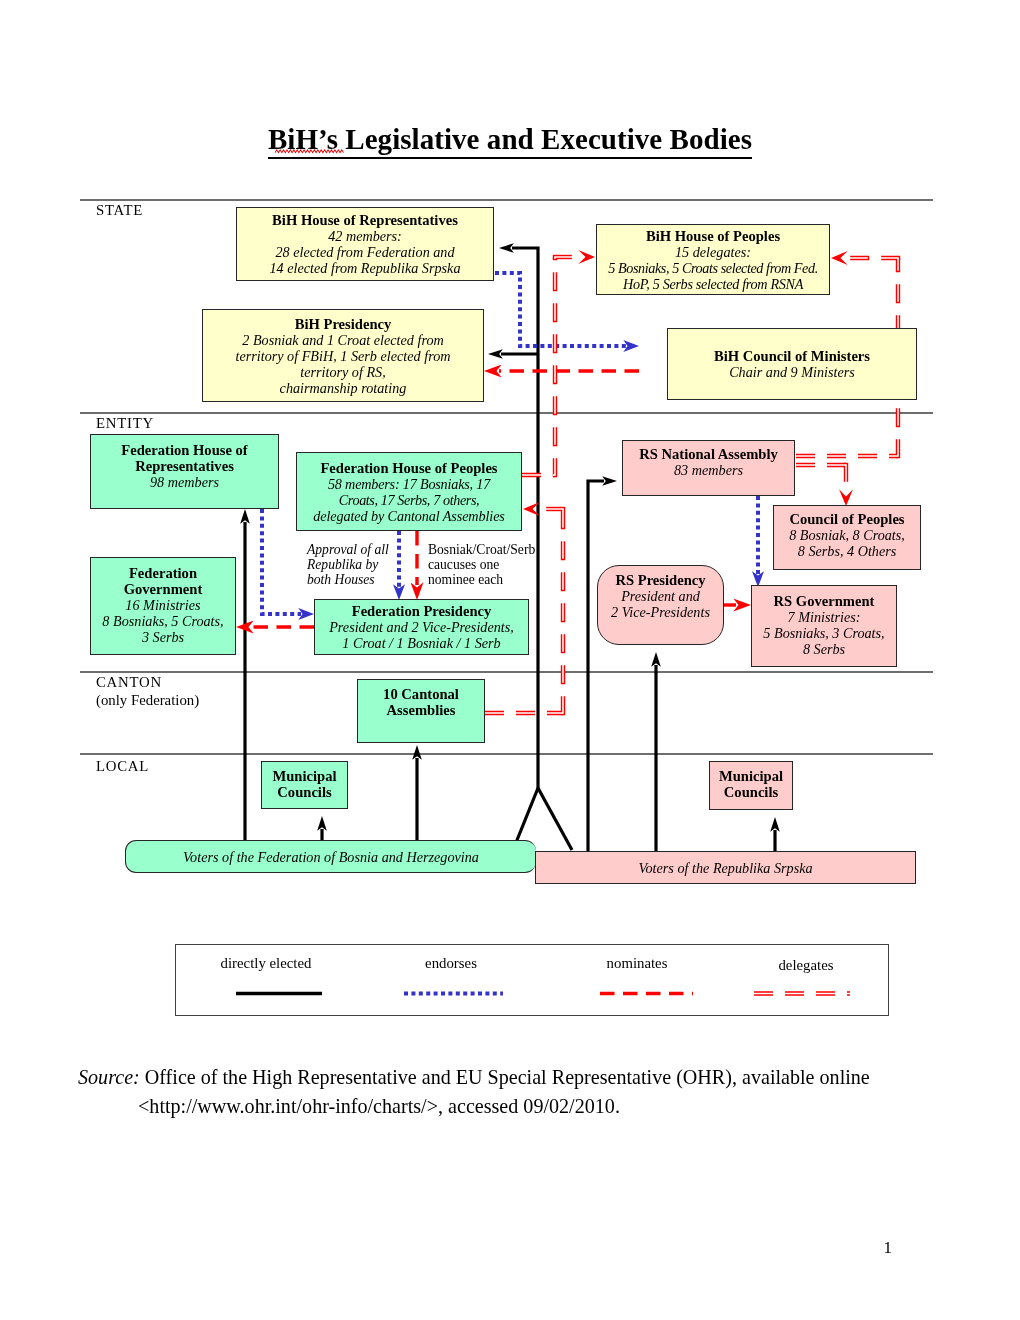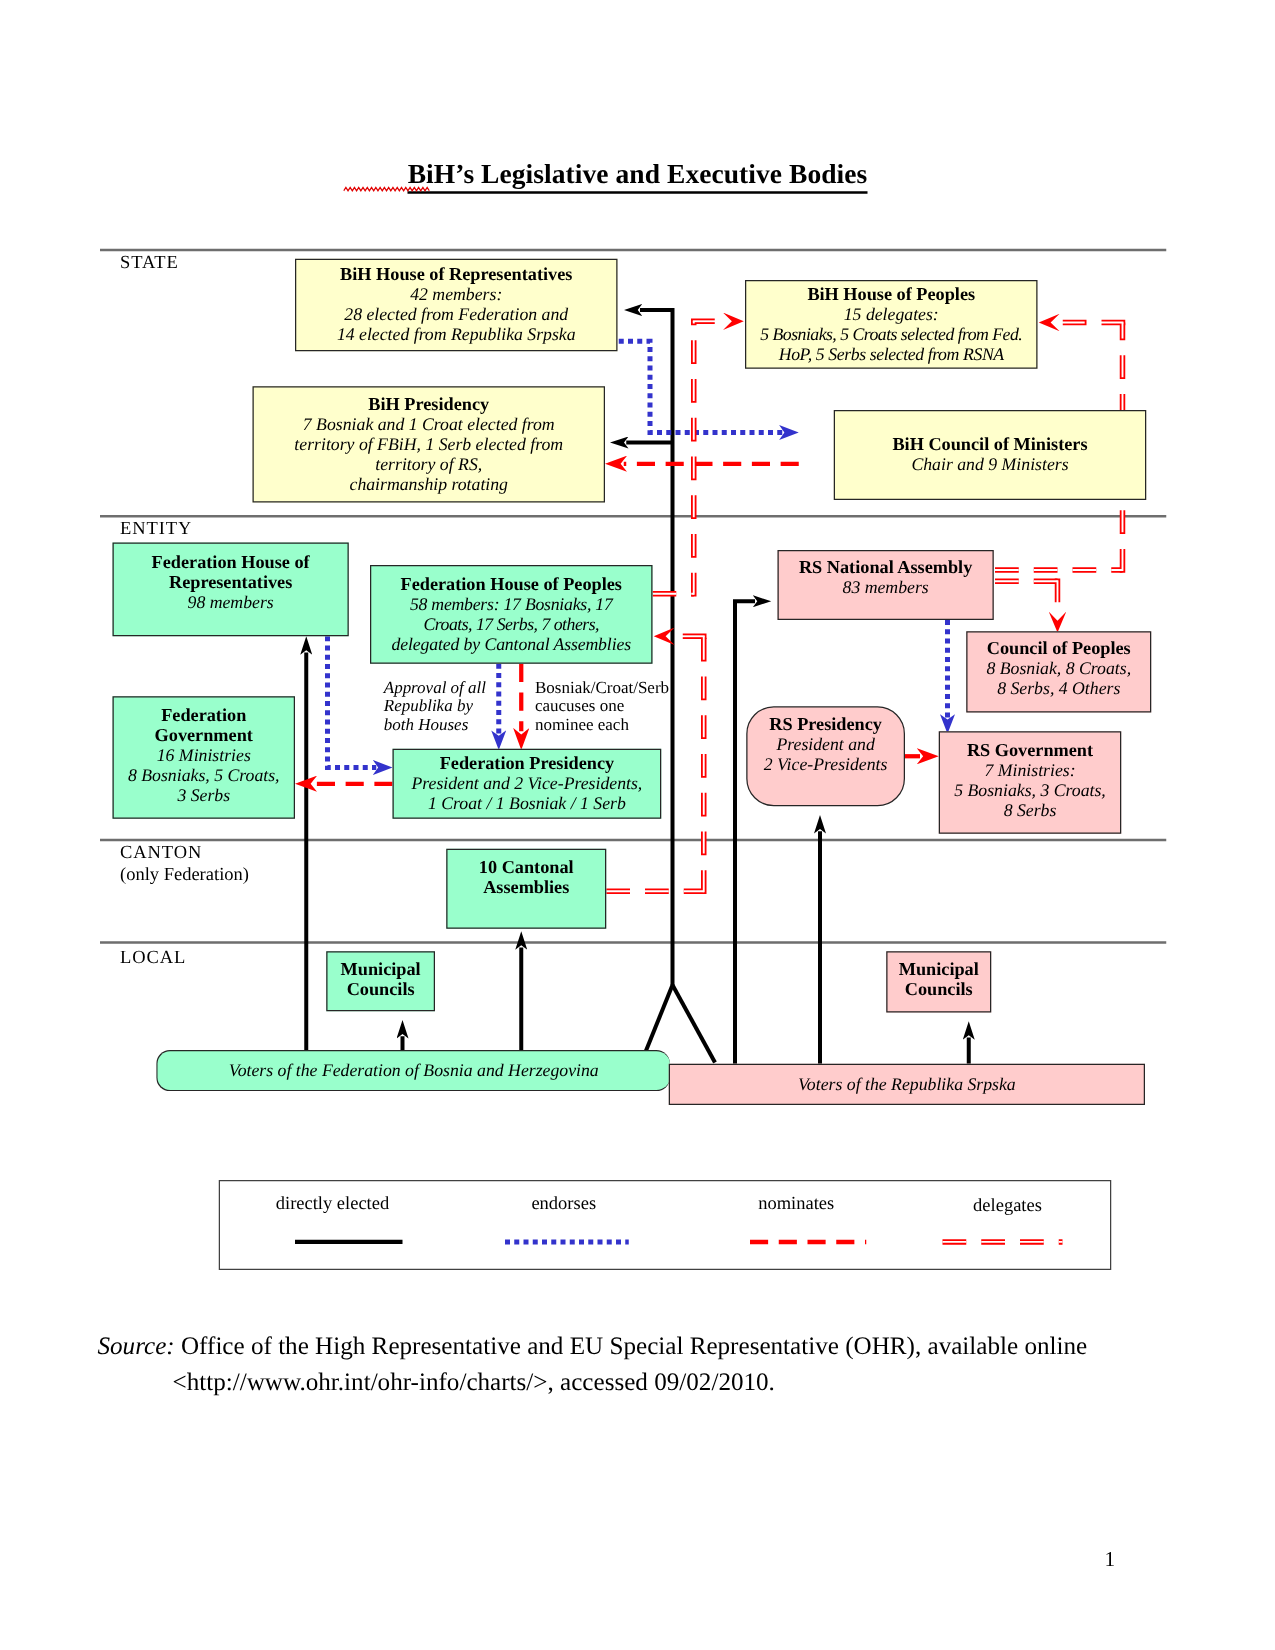--- a/index.html
+++ b/index.html
@@ -2,21 +2,21 @@
 <html><head>
 <meta charset="utf-8">
 <title>BiH Legislative and Executive Bodies</title>
 <style>
   html,body{margin:0;padding:0;background:#ffffff;}
   body{width:1020px;height:1320px;overflow:hidden;font-family:"Liberation Serif",serif;color:#000;}
   .page{position:relative;width:1020px;height:1320px;}
   .abs{position:absolute;}
 
   
-  #title{left:0;top:124px;width:1020px;text-align:center;font-size:22px;font-weight:bold;
+  #title{left:0;top:124px;width:1020px;text-align:center;font-size:29px;font-weight:bold;
          letter-spacing:0.05px;line-height:30px;}
   #title .u{border-bottom:2.4px solid #000;padding-bottom:2px;position:relative;}
   #squig{left:275px;top:148.5px;width:70px;height:4.5px;z-index:3;}
 
   
   .divider{background:#6e6e6e;height:2px;left:80px;width:853px;}
 
   
   .seclabel{font-size:14.8px;font-family:"Liberation Serif",serif;letter-spacing:.75px;line-height:17.5px;}
 
@@ -77,21 +77,21 @@
 
   <div class="abs box yellow" style="left:596px;top:224px;width:234px;height:71px;">
     <div class="t">BiH House of Peoples</div>
     <div class="s">15 delegates:</div>
     <div class="s" style="letter-spacing:-0.42px;">5 Bosniaks, 5 Croats selected from Fed.</div>
     <div class="s" style="letter-spacing:-0.32px;">HoP, 5 Serbs selected from RSNA</div>
   </div>
 
   <div class="abs box yellow" style="left:202px;top:309px;width:282px;height:93px;">
     <div class="t">BiH Presidency</div>
-    <div class="s">7 Bosniak and 1 Croat elected from</div>
+    <div class="s">2 Bosniak and 1 Croat elected from</div>
     <div class="s">territory of FBiH, 1 Serb elected from</div>
     <div class="s">territory of RS,</div>
     <div class="s">chairmanship rotating</div>
   </div>
 
   <div class="abs box yellow" style="left:639px;top:328px;width:250px;height:72px;margin-left:28px;">
     <div class="t">BiH Council of Ministers</div>
     <div class="s">Chair and 9 Ministers</div>
   </div>
 

